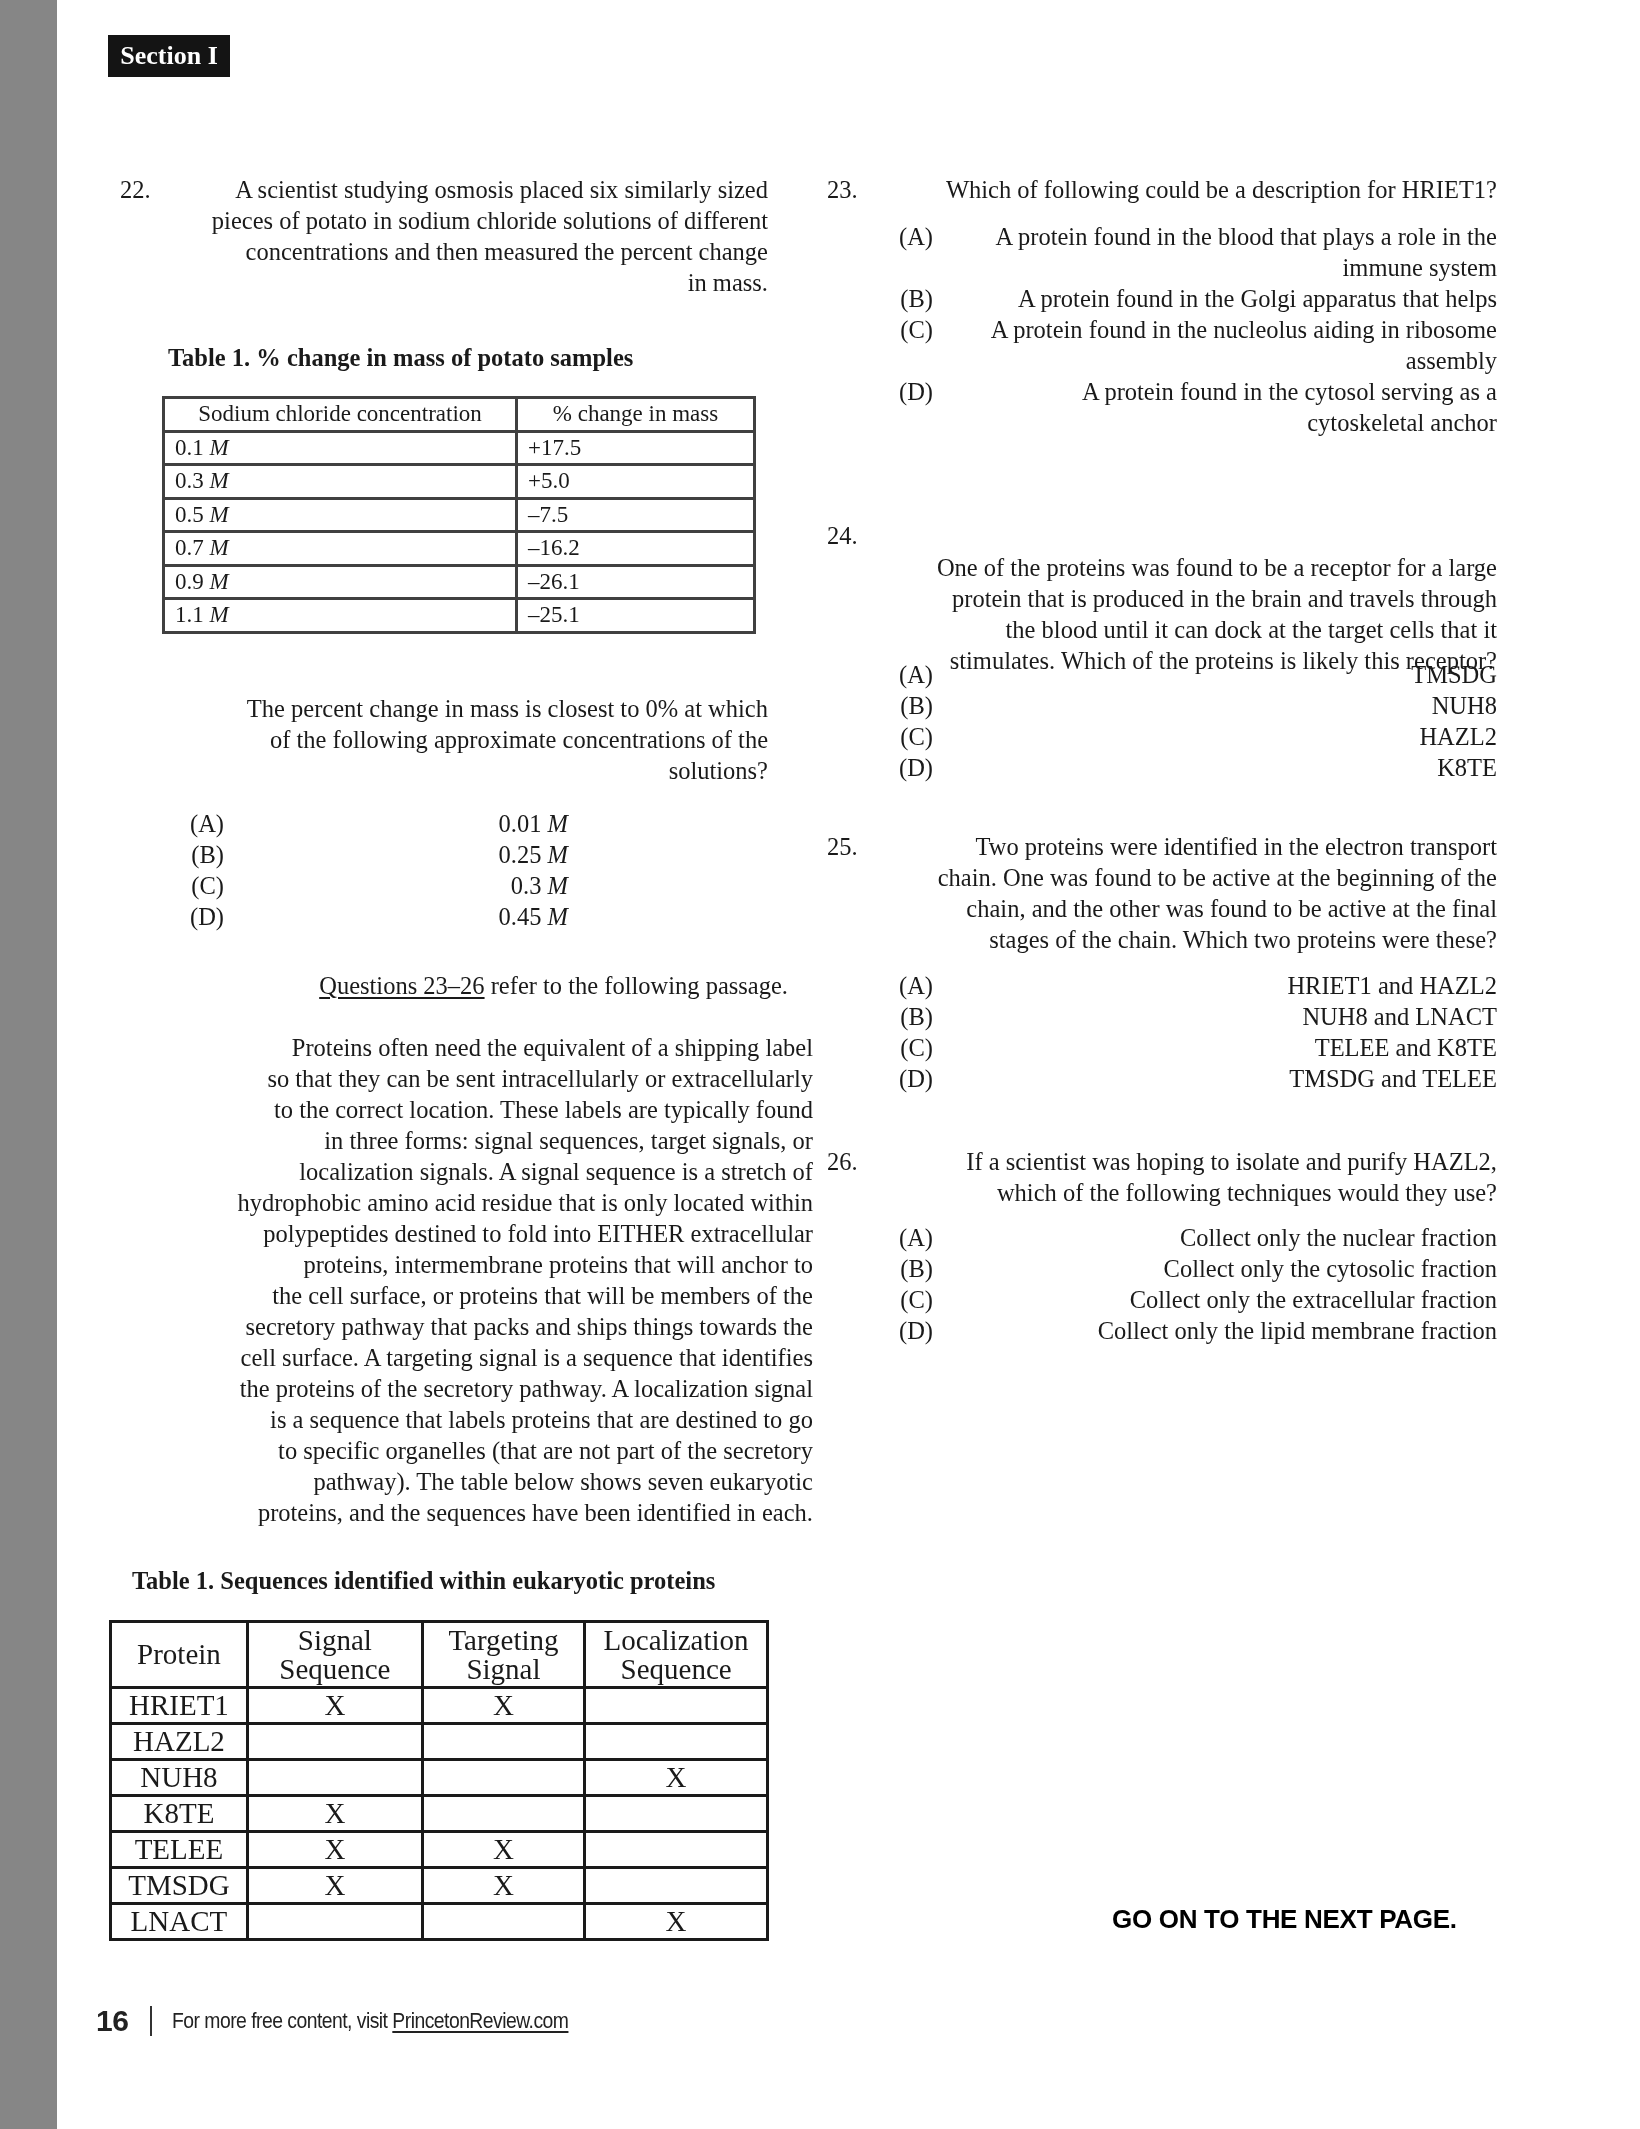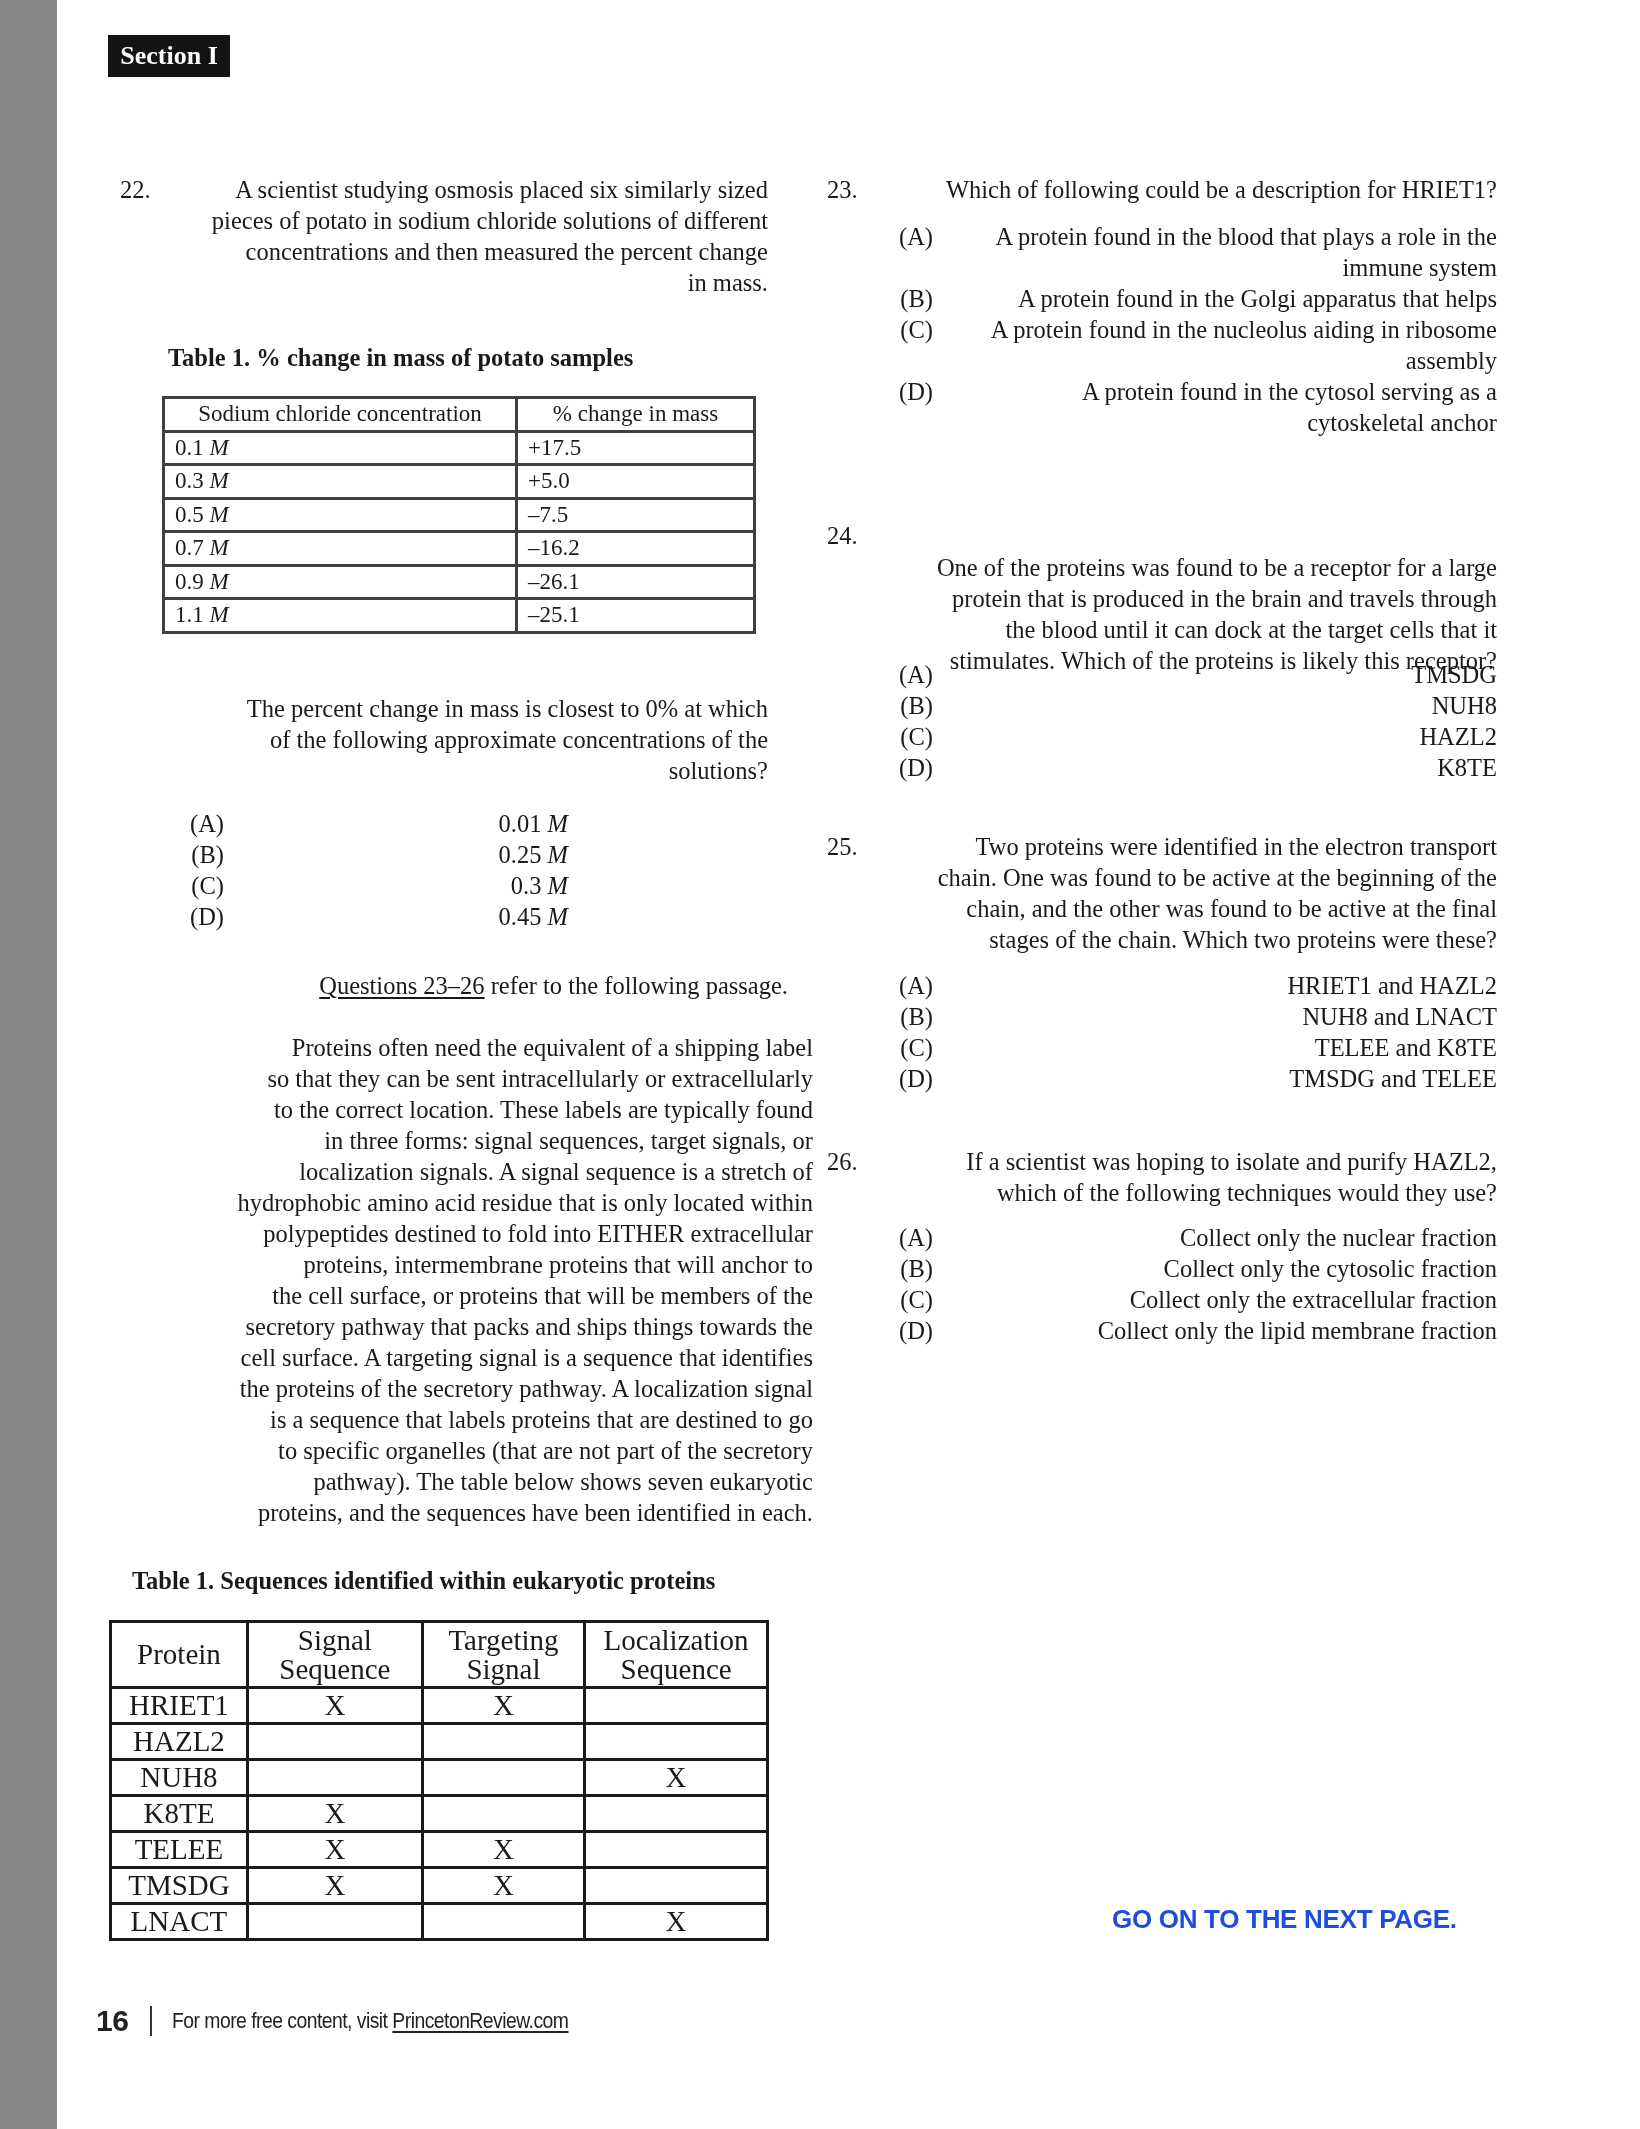--- a/index.html
+++ b/index.html
@@ -41,21 +41,21 @@
     table.t2 th { height: 63px; line-height: 29px; }
     table.t2 .c0 { width: 135px; }
     table.t2 .c1 { width: 174px; }
     table.t2 .c2 { width: 161px; }
     table.t2 .c3 { width: 181px; }
 
     .underline { text-decoration: underline; text-decoration-thickness: 2px; text-underline-offset: 3px; margin-top: 24px; }
     .go-on {
       position: absolute; left: 1112px; top: 1904px;
       font-family: "Liberation Sans", "DejaVu Sans", sans-serif; font-weight: bold; font-size: 26px;
-      letter-spacing: -0.3px; color: #1d4ed8;
+      letter-spacing: -0.3px; color: #000000;
     }
     .footer {
       position: absolute; left: 96px; top: 2006px; height: 30px;
       font-family: "Liberation Sans", "DejaVu Sans", sans-serif; font-size: 22px; color: #222;
       display: flex; align-items: center;
     }
     .footer .page-num { font-weight: bold; font-size: 30px; letter-spacing: -0.5px; }
     .footer .divider { width: 2px; height: 30px; background: #333; margin: 0 20px 0 22px; }
     .footer .link { text-decoration: underline; text-underline-offset: 3px; }
     .footer .ftxt { letter-spacing: -0.6px; transform: scaleX(0.88); transform-origin: left center; display: inline-block; white-space: nowrap; }

